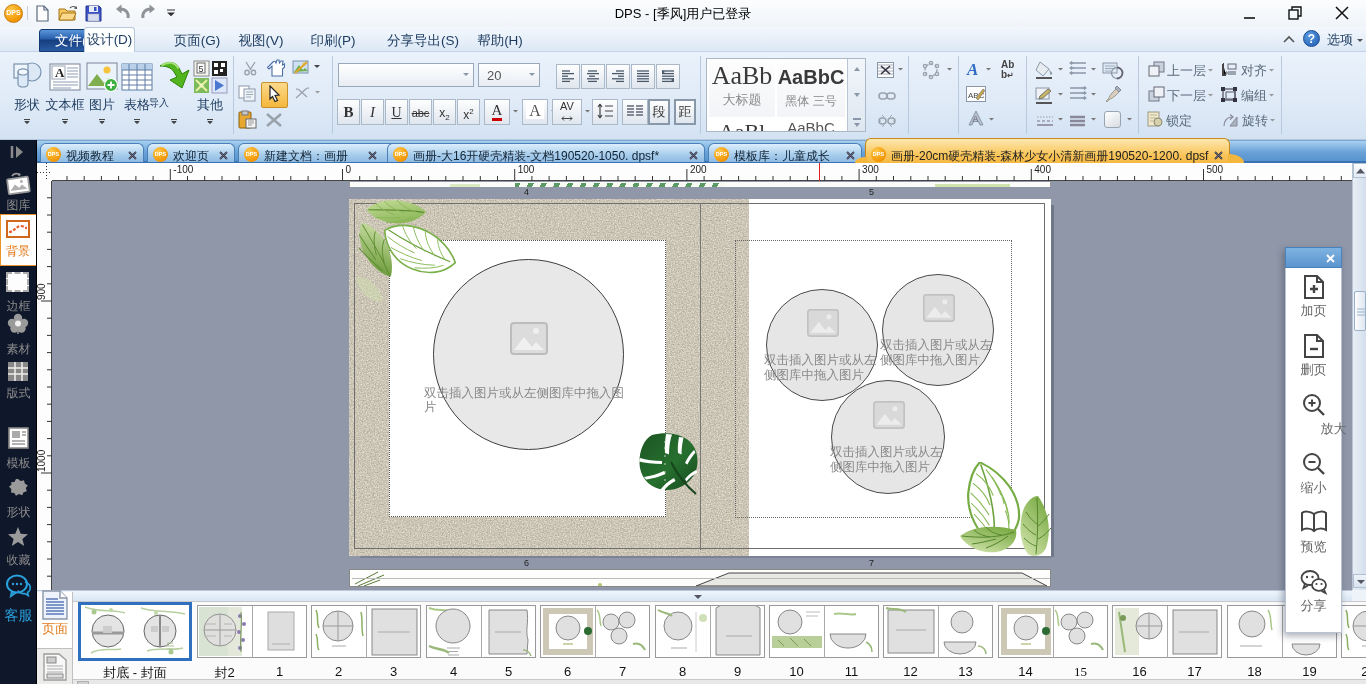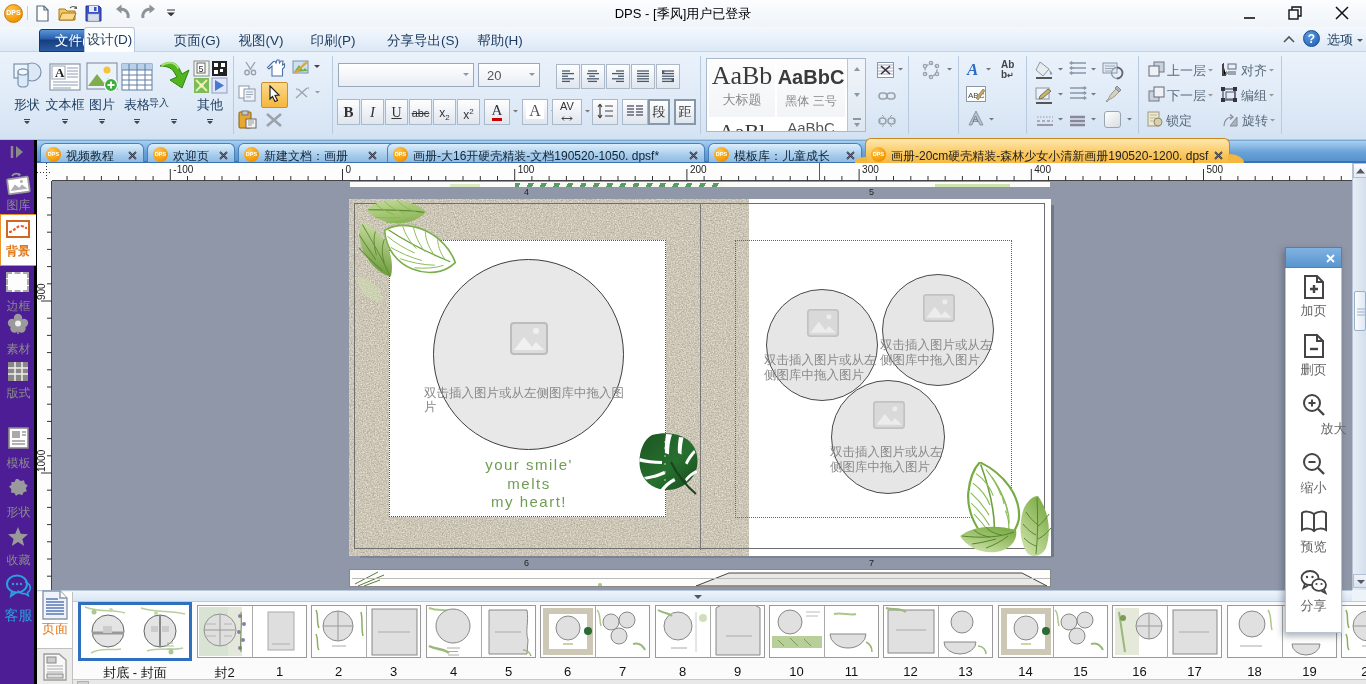--- a/index.html
+++ b/index.html
@@ -514,41 +514,41 @@
       <div class="abs" style="left:5px;top:12px;width:15px;text-align:center;font-size:5.5px;font-weight:bold;color:#fff;">DPS</div>
       <div class="abs" style="left:25px;top:9px;font-size:12px;color:#222;white-space:nowrap;">画册-20cm硬壳精装-森林少女小清新画册190520-1200. dpsf</div>
       <svg class="abs" style="left:347px;top:11px;" width="11" height="11" viewBox="0 0 11 11">
           <path d="M2 2l7 7M9 2L2 9" stroke="#334" stroke-width="1.8"></path>
           <path d="M2 2l7 7M9 2L2 9" stroke="#889" stroke-width=".6"></path>
         </svg>
     </div>
       <div class="abs" style="left:1228px;top:13px;width:16px;height:10px;background:#f5b63e;border-radius:0 90% 0 0;"></div>
       <div class="abs" style="left:855px;top:16px;width:12px;height:7px;background:#f5b63e;border-radius:80% 0 0 0;"></div>
     </div>
-<div class="abs" style="left:0;top:140px;width:37px;height:544px;background:#4c1d95;border-right:3px solid #000000;">
+<div class="abs" style="left:0;top:140px;width:37px;height:544px;background:#0f172a;border-right:1px solid #000000;">
   <svg class="abs" style="left:10px;top:5px;" width="16" height="14" viewBox="0 0 16 14">
         <path d="M2 1v12" stroke="#8a8a8a" stroke-width="2.5"></path>
         <path d="M6 1l7 6-7 6z" fill="#8a8a8a"></path>
       </svg>
   <svg class="abs" style="left:5px;top:32px;" width="27" height="24" viewBox="0 0 27 24">
         <g transform="rotate(-8 13 14)">
           <rect x="3" y="6" width="21" height="15" rx="1" fill="#fff" stroke="#9a9a9a" stroke-width="1.8"></rect>
           <path d="M5 18l5-6 4 4 3-3 5 5z" fill="#b0b0b0"></path>
           <circle cx="17" cy="10" r="1.5" fill="#b0b0b0"></circle>
         </g>
         <path d="M7 4c2-3 6-3 8-1" fill="none" stroke="#9a9a9a" stroke-width="1.8"></path>
         <path d="M14 1l2 2-3 1" fill="#9a9a9a"></path>
       </svg>
   <div class="abs" style="left:0px;top:57px;width:37px;text-align:center;font-size:12px;color:#8a8a8a;">图库</div>
   <div class="abs" style="left:0px;top:74px;width:36px;height:52px;background:#fff;border:1px solid #e8942a;border-right:none;"></div>
   <div class="abs" style="left:6px;top:80px;width:24px;height:18px;background:#fff;border:2px solid #d06820;"></div>
   <svg class="abs" style="left:8px;top:84px;" width="20" height="10" viewBox="0 0 20 10">
         <path d="M1 8C6 8 8 2 13 2c3 0 4 2 6 2" fill="none" stroke="#e85c30" stroke-width="2.2" stroke-dasharray="3 1.5"></path>
       </svg>
-  <div class="abs" style="left:0px;top:103px;width:36px;text-align:center;font-size:12px;color:#e07818;font-weight:bold;">背景</div>
+  <div class="abs" style="left:0px;top:103px;width:36px;text-align:center;font-size:12px;color:#e07818;font-weight:normal;">背景</div>
   <div class="abs" style="left:6px;top:132px;width:23px;height:20px;background:#fdfdfd;border:2px dashed #aaa;"></div>
   <div class="abs" style="left:0px;top:158px;width:37px;text-align:center;font-size:12px;color:#8a8a8a;">边框</div>
   <svg class="abs" style="left:7px;top:172px;" width="22" height="22" viewBox="0 0 22 22">
         <g fill="#9a9a9a">
           <circle cx="11" cy="6" r="4.2"></circle>
           <circle cx="5" cy="11" r="4.2"></circle>
           <circle cx="17" cy="11" r="4.2"></circle>
           <circle cx="7.5" cy="16.5" r="4.2"></circle>
           <circle cx="14.5" cy="16.5" r="4.2"></circle>
         </g>
@@ -773,21 +773,20 @@
 </g>
 </svg>
       <div class="abs" style="left:396px;top:96px;width:191px;height:191px;border-radius:50%;background:#e8e8e8;border:1.5px solid #3f3f3f;overflow:hidden;">
   <svg style="position:absolute;left:76px;top:62px;" width="38" height="33" viewBox="0 0 38 33">
           <rect x="1" y="1" width="36" height="31" rx="3" fill="#dcdcdc" stroke="#bcbcbc" stroke-width="2"></rect>
           <circle cx="26" cy="9" r="3" fill="#f0f0f0"></circle>
           <path d="M4 28l10-13 8 10 4-5 8 8z" fill="#f0f0f0"></path>
         </svg>
 </div>
       <div class="abs" style="left:387px;top:223px;width:210px;font-size:12.5px;color:#888;line-height:14px;">双击插入图片或从左侧图库中拖入图片</div>
-      <div class="abs" style="left:412px;top:293px;width:160px;text-align:center;color:#6f9e52;font-size:15px;line-height:18.5px;letter-spacing:1.5px;">your smile'<br>melts<br>my heart!</div>
       <svg class="abs" style="left:601px;top:269px;" width="64" height="66" viewBox="0 0 64 66">
 <defs>
           <linearGradient id="mg" x1="0" y1="0" x2="1" y2="1">
             <stop offset="0" stop-color="#1c5423"></stop>
             <stop offset=".55" stop-color="#27702f"></stop>
             <stop offset="1" stop-color="#174a1e"></stop>
           </linearGradient>
         </defs>
 <path d="M14 3 C30 -1 46 2 54 12 C61 21 61 34 56 43 C50 53 38 59 27 58 C14 57 4 48 2 36 C0 24 4 8 14 3z" fill="url(#mg)"></path>
 <g fill="#fff">
@@ -1042,21 +1041,21 @@
           <path d="M22 38h10" stroke="#9a5"></path>
           <circle cx="47" cy="25" r="4" fill="#2c6b33"></circle>
           <circle cx="70" cy="16" r="8" fill="#e0e0e0" stroke="#888"></circle>
           <circle cx="86" cy="14" r="8" fill="#e0e0e0" stroke="#888"></circle>
           <circle cx="78" cy="30" r="8" fill="#e0e0e0" stroke="#888"></circle>
           <path d="M92 38 c6-2 10 2 12 6" stroke="#9ab87a" stroke-width="2" fill="none"></path>
           <path d="M56 4 c4 4 2 10 4 16" stroke="#aac88a" stroke-width="1.5" fill="none"></path>
         </svg>
       </div>
       <div class="abs" style="left:951px;top:62px;width:75px;text-align:center;font-size:13px;color:#111;">14</div>
-      <div class="abs" style="left:1006px;top:62px;width:75px;text-align:center;font-size:13px;color:#111;">15</div>
+      <div class="abs" style="left:1006px;top:62px;width:75px;text-align:center;font-size:13px;color:#111;font-family:Liberation Serif, serif;">15</div>
       <div class="abs" style="left:1075px;top:3px;width:110px;height:53px;background:#fff;border:1px solid #999;">
         <div class="abs" style="left:54px;top:0;width:1px;height:52px;background:#aaa;"></div>
         <svg width="108" height="51" viewBox="0 0 108 51" style="position:absolute;left:0;top:0;">
           <rect x="2" y="2" width="24" height="47" fill="#e4e9da"></rect>
           <path d="M6 6 l6 40" stroke="#9ab87a" stroke-width="2"></path>
           <circle cx="10" cy="12" r="3" fill="#7a9a5a"></circle>
           <circle cx="36" cy="20" r="13" fill="#e0e0e0" stroke="#888"></circle>
           <path d="M24 20h25M36 8v25" stroke="#999"></path>
           <rect x="60" y="4" width="44" height="44" fill="#e0e0e0" stroke="#888"></rect>
           <path d="M66 26h30" stroke="#aaa"></path>

